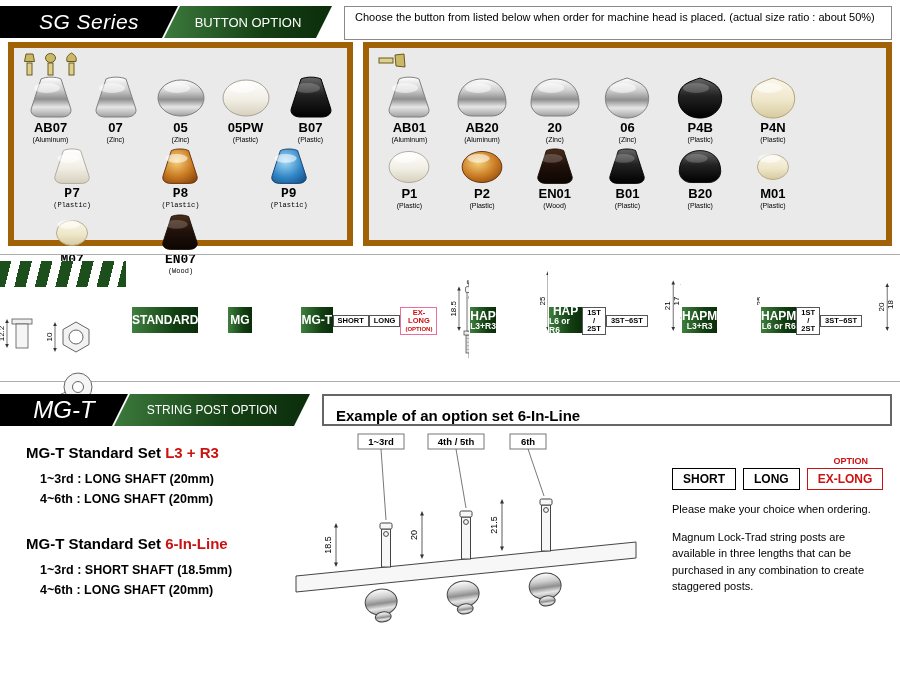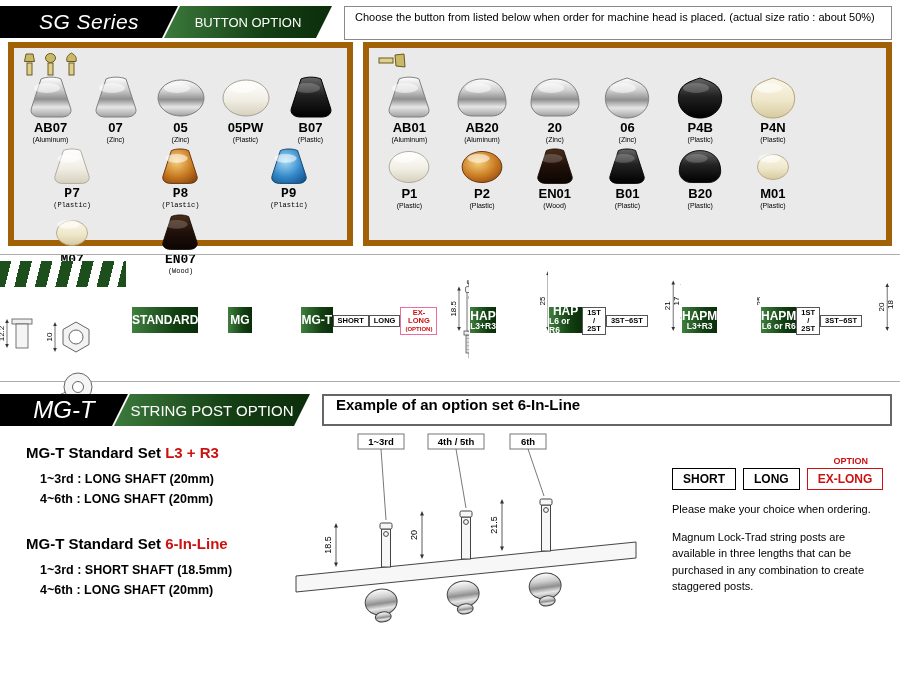--- a/index.html
+++ b/index.html
@@ -7,23 +7,23 @@
   body{font-family:"Liberation Sans",sans-serif;background:#fff;color:#000;position:relative;overflow:hidden}
 
   
   .banner-row{display:flex;align-items:stretch;height:32px;margin:6px 8px 4px 0}
   .skew{display:flex;align-items:center;justify-content:center;color:#fff;font-weight:normal}
   .skew.black{background:#000;font-style:italic;clip-path:polygon(0 0,100% 0,calc(100% - 16px) 100%,0 100%)}
   .skew.green{background:linear-gradient(90deg,#3c7a3c,#143f14 60%,#0b2d0b);clip-path:polygon(16px 0,100% 0,calc(100% - 16px) 100%,0 100%);margin-left:-14px}
   .sg{width:178px;font-size:21px;letter-spacing:.5px}
   .bo{width:168px;font-size:13px}
   .mgt{width:128px;font-size:24px}
-  .spo{width:196px;font-size:15px}
+  .spo{width:196px;font-size:12px}
   .note-box{flex:1;margin-left:12px;border:1px solid #8a8a8a;display:flex;align-items:flex-end;padding:16px 10px;font-size:11px}
-  .example-box{flex:1;margin-left:12px;border:2px solid #666;display:flex;align-items:flex-start;padding:0 12px;font-size:15px;font-weight:bold}
+  .example-box{flex:1;margin-left:12px;border:2px solid #666;display:flex;align-items:flex-end;padding:0 12px;font-size:15px;font-weight:bold}
 
   
   .panels{display:flex;gap:10px;margin:0 8px}
   .panel{background:#eaeaea;border:6px solid #a16207;position:relative;padding:26px 4px 6px 4px;height:204px}
   .panel.left{width:345px}
   .panel.right{flex:1}
   .icons-strip{position:absolute;top:4px;left:8px;display:flex;gap:6px;align-items:flex-start}
   .bgrid{display:grid}
   .b-item{text-align:center;padding:2px 0}
   .b-item svg{display:block;margin:0 auto}

